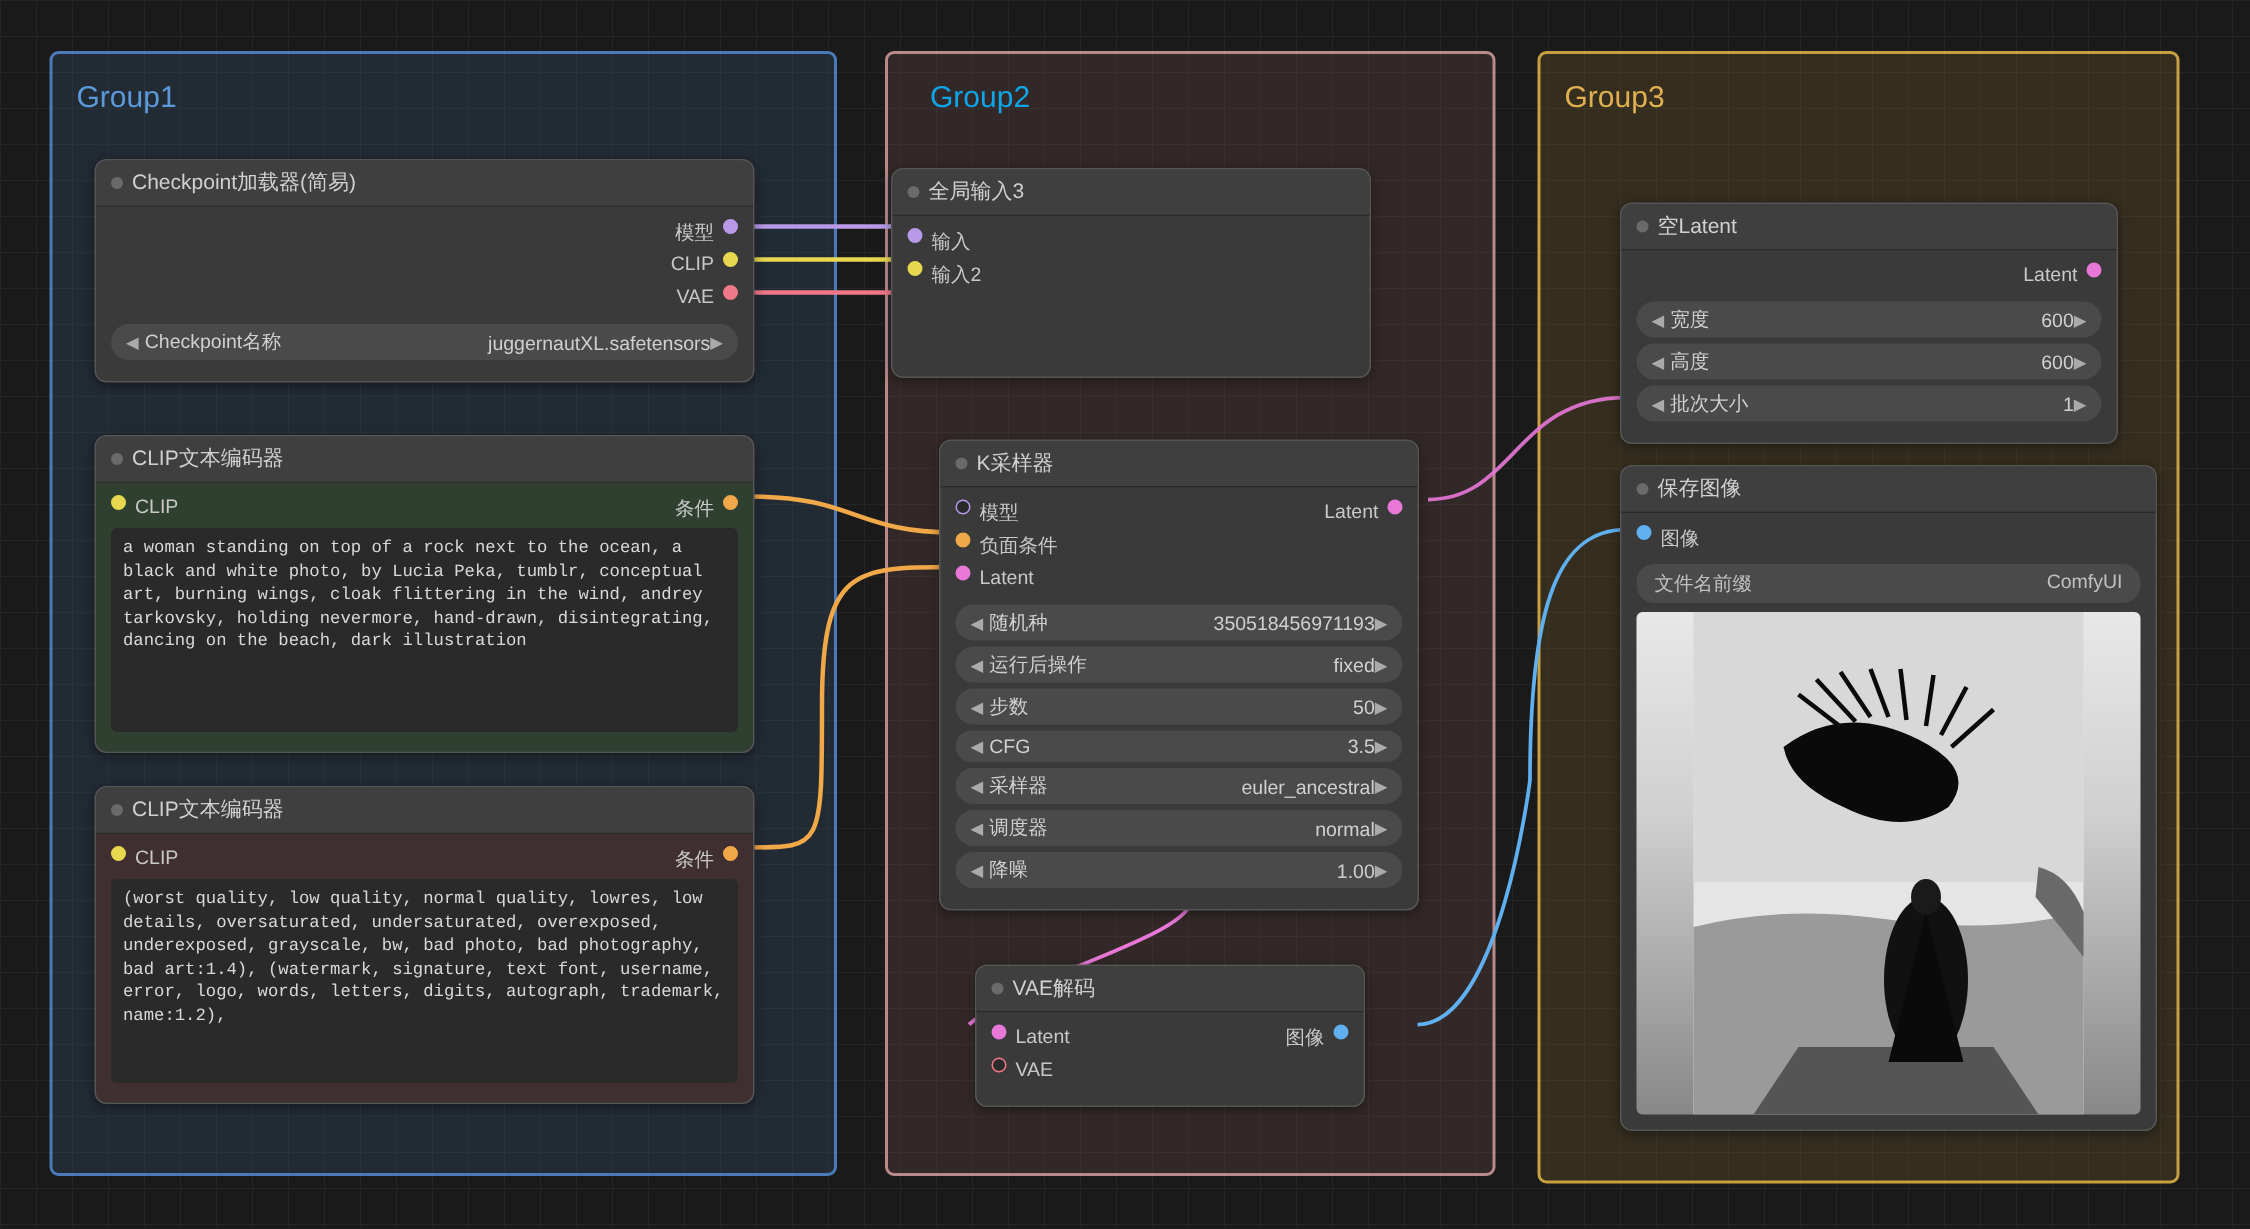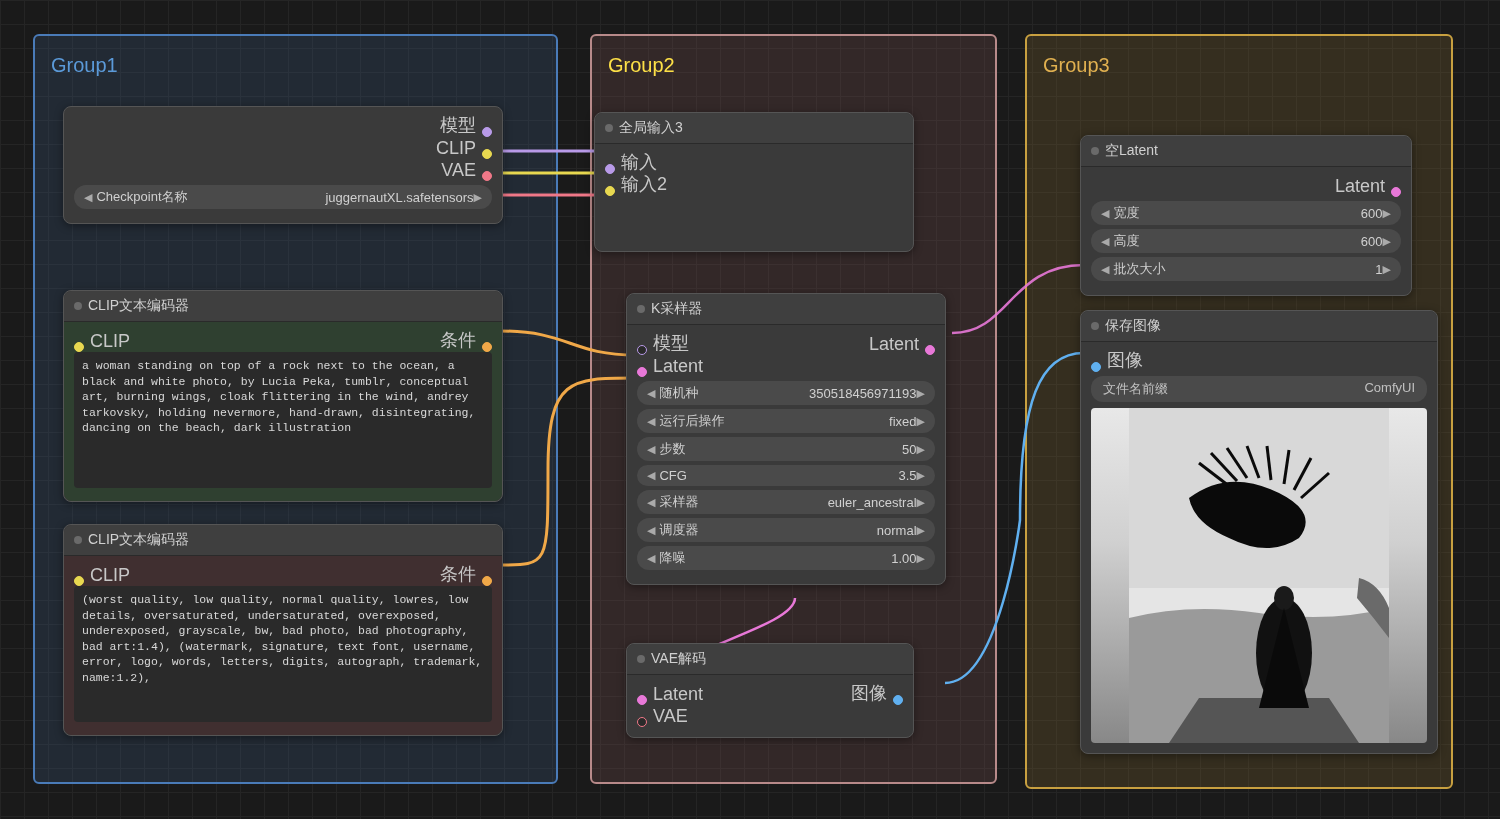--- a/index.html
+++ b/index.html
@@ -4,28 +4,28 @@
 <style>
 * { margin:0; padding:0; box-sizing:border-box; font-family:-apple-system,BlinkMacSystemFont,"Segoe UI",Arial,sans-serif; }
 body { background:#1a1a1a; width:1500px; height:819px; position:relative; overflow:hidden; color:#c0c0c0; font-size:13px; }
 .grid-bg { position:absolute; inset:0; background-image:linear-gradient(#252525 1px,transparent 1px),linear-gradient(90deg,#252525 1px,transparent 1px); background-size:24px 24px; }
 svg.wires { position:absolute; inset:0; width:1500px; height:819px; pointer-events:none; z-index:5; }
 .group { position:absolute; border:2px solid; border-radius:6px; z-index:2; }
 .group-title { position:absolute; top:-2px; left:12px; transform:translateY(-50%); font-size:20px; font-weight:500; padding:0 4px; }
 .g1 { left:33px; top:34px; width:525px; height:750px; border-color:#4a7bb8; background:rgba(60,90,130,0.25); }
 .g1 .group-title { color:#5b9ad9; top:18px; transform:none; left:12px; }
 .g2 { left:590px; top:34px; width:407px; height:750px; border-color:#b88a8a; background:rgba(140,90,90,0.22); }
-.g2 .group-title { color:#fde047; top:18px; transform:none; left:12px; }
+.g2 .group-title { color:#0ea5e9; top:18px; transform:none; left:24px; }
 .g3 { left:1025px; top:34px; width:428px; height:755px; border-color:#c8a040; background:rgba(150,120,50,0.22); }
 .g3 .group-title { color:#e0b050; top:18px; transform:none; left:12px; }
 .node { position:absolute; background:#3a3a3a; border:1px solid #555; border-radius:8px; z-index:10; box-shadow:0 2px 8px rgba(0,0,0,0.4); }
 .node-head { display:flex; align-items:center; gap:6px; padding:6px 10px; border-bottom:1px solid #2a2a2a; background:#3f3f3f; border-radius:8px 8px 0 0; font-size:14px; color:#d0d0d0; }
 .node-head .dot { width:8px; height:8px; border-radius:50%; background:#6a6a6a; }
 .node-body { padding:8px 10px 10px; position:relative; }
-.port-row { display:flex; align-items:flex-end; gap:6px; height:22px; font-size:18px; color:#c8c8c8; }
+.port-row { display:flex; align-items:flex-start; gap:6px; height:22px; font-size:13px; color:#c8c8c8; }
 .port-row.right { justify-content:flex-end; }
 .port { width:10px; height:10px; border-radius:50%; border:1.5px solid; background:#2a2a2a; flex-shrink:0; }
 .port.fill { background:currentColor; }
 .slot { display:flex; align-items:center; justify-content:space-between; background:#4a4a4a; border-radius:12px; padding:3px 10px; margin:4px 0; font-size:13px; color:#d0d0d0; }
 .slot .arr { font-size:11px; color:#aaa; cursor:pointer; }
 .slot .lab { margin-right:auto; margin-left:4px; }
 .slot .val { margin-left:6px; }
 .textarea { background:#2a2a2a; border:none; color:#d8d8d8; font-family:"Courier New",monospace; font-size:11.5px; line-height:1.35; width:100%; resize:none; padding:6px 8px; border-radius:4px; }
 .pill { display:flex; align-items:flex-start; justify-content:space-between; background:#4a4a4a; border-radius:12px; padding:4px 12px; margin:4px 0; }
 .node.green .node-body { background:#2f4030; border-radius:0 0 8px 8px; }
@@ -59,20 +59,24 @@
   <path d="M 945 683 C 1000 683, 1020 520, 1020 520 C 1020 400, 1040 353, 1084 353" stroke="#60b0f0" stroke-width="2.5" fill="none"></path>
 
   <path d="M 1433 173 C 1465 173, 1465 260, 1040 280 C 995 285, 970 398, 636 398" stroke="#e878d8" stroke-width="2.5" fill="none" opacity="0"></path>
 
   <path d="M 1433 173 C 1466 173, 1466 245, 1050 260 C 985 270, 970 310, 952 333" stroke="#e878d8" stroke-width="0" fill="none"></path>
 
   <path d="M 795 598 C 795 623, 700 645, 660 673 C 652 678, 646 683, 646 683" stroke="#e878d8" stroke-width="2.5" fill="none"></path>
 </svg>
 
 <div class="node" style="left:63px;top:106px;width:440px">
+  <div class="node-head">
+      <span class="dot"></span>
+      <span>Checkpoint加载器(简易)</span>
+    </div>
   <div class="node-body">
     <div class="port-row right">
         <span>模型</span>
         <span class="port fill" style="color:#b89ae8"></span>
       </div>
     <div class="port-row right">
         <span>CLIP</span>
         <span class="port fill" style="color:#e8d850"></span>
       </div>
     <div class="port-row right">
@@ -155,20 +159,24 @@
       <div class="port-row">
           <span class="port" style="color:#b89ae8;border-color:#b89ae8"></span>
           <span>模型</span>
         </div>
       <div class="port-row right">
           <span>Latent</span>
           <span class="port fill" style="color:#e878d8"></span>
         </div>
     </div>
     <div class="port-row">
+        <span class="port fill" style="color:#f0a848"></span>
+        <span>负面条件</span>
+      </div>
+    <div class="port-row">
         <span class="port fill" style="color:#e878d8"></span>
         <span>Latent</span>
       </div>
     <div class="slot">
         <span class="arr">◀</span>
         <span class="lab">随机种</span>
         <span class="val">350518456971193</span>
         <span class="arr">▶</span>
       </div>
     <div class="slot">
@@ -203,21 +211,21 @@
       </div>
     <div class="slot">
         <span class="arr">◀</span>
         <span class="lab">降噪</span>
         <span class="val">1.00</span>
         <span class="arr">▶</span>
       </div>
   </div>
 </div>
 
-<div class="node" style="left:626px;top:643px;width:288px">
+<div class="node" style="left:650px;top:643px;width:260px">
   <div class="node-head">
       <span class="dot"></span>
       <span>VAE解码</span>
     </div>
   <div class="node-body">
     <div style="display:flex;justify-content:space-between">
       <div class="port-row">
           <span class="port fill" style="color:#e878d8"></span>
           <span>Latent</span>
         </div>

